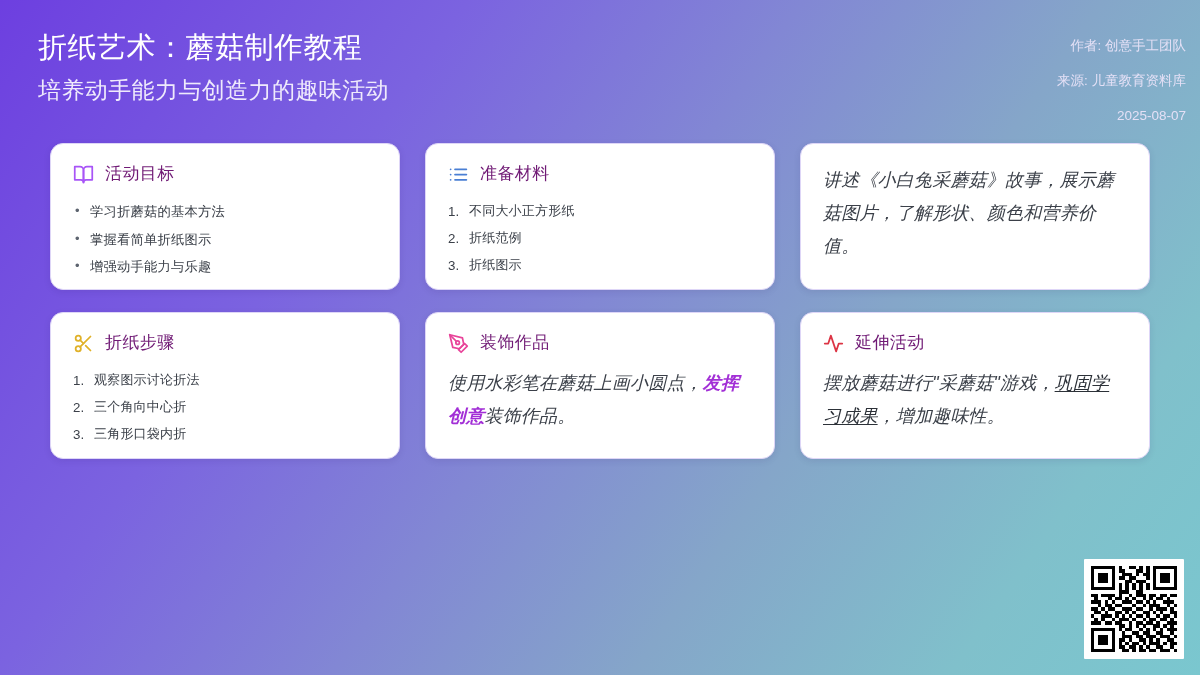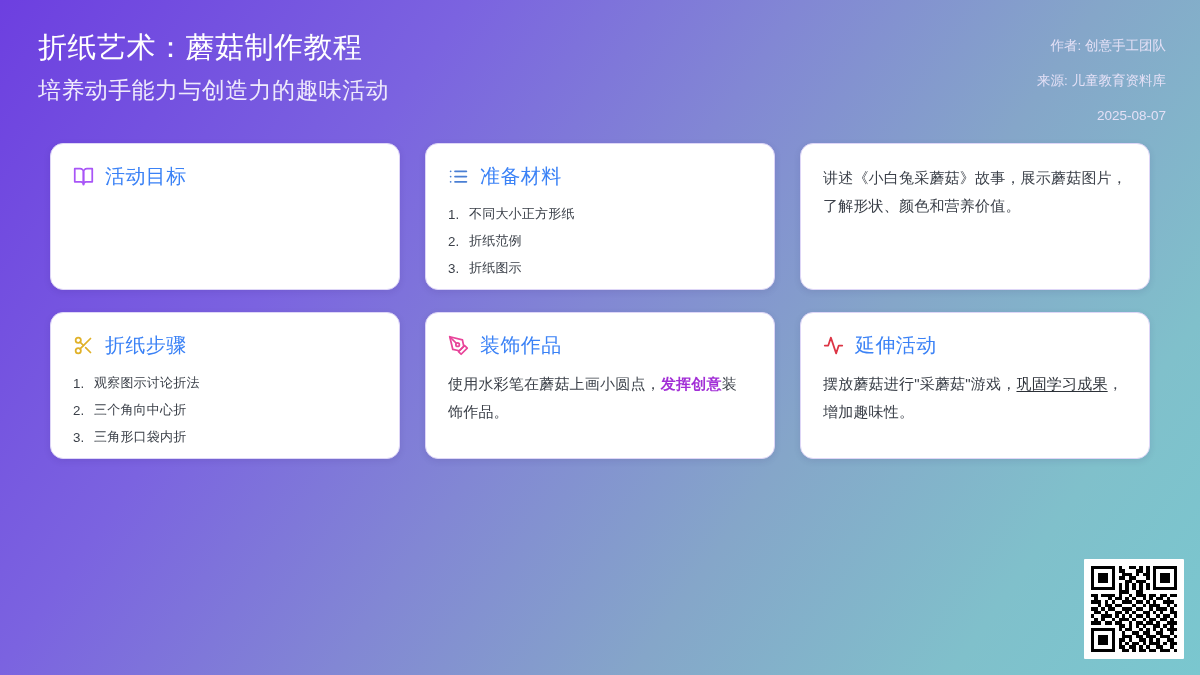--- a/index.html
+++ b/index.html
@@ -7,21 +7,21 @@
   body {
     font-family:"Liberation Sans","DejaVu Sans",sans-serif;
     background:linear-gradient(125deg,#6d3fe0 0%,#7b63e0 28%,#8287d4 48%,#85a6c9 66%,#80c0cb 85%,#7ac7cf 100%);
     overflow:hidden;
     position:relative;
   }
 
   
   .header {
     position:absolute; left:0; top:0; width:1200px; height:130px;
-    padding:28px 34px 0 38px;
+    padding:28px 14px 0 38px;
     display:flex; justify-content:space-between; align-items:flex-start;
   }
   .header-left { display:flex; flex-direction:column; }
   .title {
     font-size:29px; font-weight:400; color:#ffffff;
     letter-spacing:0.5px; line-height:1.32; white-space:nowrap;
   }
   .subtitle {
     font-size:23px; font-weight:400; color:#efeafc;
     letter-spacing:0.4px; line-height:1.5; margin-top:7px; white-space:nowrap;
@@ -50,21 +50,21 @@
     padding:20px 22px 16px 22px;
     box-shadow:0 2px 7px rgba(40,20,90,0.10);
     overflow:hidden;
     display:flex; flex-direction:column;
   }
   .card-head {
     display:flex; align-items:center; gap:11px; margin-bottom:13px;
   }
   .card-icon { width:21px; height:21px; flex:0 0 21px; display:block; }
   .card-title {
-    font-size:20px; font-weight:400; color:#3b82f6;
+    font-size:17px; font-weight:400; color:#701a75;
     letter-spacing:0.4px; line-height:1.2; white-space:nowrap;
   }
 
   ul.bullets { list-style:none; }
   ul.bullets li {
     position:relative; padding-left:17px;
     font-size:13.3px; color:#3b4049; line-height:2.07; letter-spacing:0.2px;
   }
   ul.bullets li::before {
     content:"•"; position:absolute; left:2px; top:0; color:#5d646f; font-size:13px;
@@ -74,21 +74,21 @@
   ol.numbers li {
     counter-increment:n; position:relative; padding-left:21px;
     font-size:13px; color:#3b4049; line-height:2.07; letter-spacing:0.2px;
   }
   ol.numbers li::before {
     content:counter(n) "."; position:absolute; left:0; top:0;
     color:#3b4049; font-size:13.3px;
   }
 
   p.para {
-    font-size:15px; color:#3b4049; line-height:1.84; letter-spacing:0.2px;
+    font-size:18px; color:#3b4049; line-height:1.84; letter-spacing:0.2px;font-style:italic;
   }
   .hl-strong { color:#a22fd6; font-weight:700; }
   .hl-underline { color:#2c3138; text-decoration:underline; text-underline-offset:2px; }
 
   
   .qr-wrap {
     position:absolute; left:1084px; top:559px;
     width:100px; height:100px; background:#ffffff;
     padding:7px; border-radius:1px;
   }
@@ -111,20 +111,25 @@
 
 <div class="grid" id="card-grid">
     <div class="card">
       <div class="card-head">
         <span class="card-icon"><svg xmlns="http://www.w3.org/2000/svg" viewBox="0 0 24 24" fill="none" stroke="#a855f7" stroke-width="2" stroke-linecap="round" stroke-linejoin="round">
             <path d="M2 3h6a4 4 0 0 1 4 4v14a3 3 0 0 0-3-3H2z"></path>
             <path d="M22 3h-6a4 4 0 0 0-4 4v14a3 3 0 0 1 3-3h7z"></path>
           </svg></span>
         <span class="card-title">活动目标</span>
       </div>
+      <ul class="bullets">
+        <li>学习折蘑菇的基本方法</li>
+        <li>掌握看简单折纸图示</li>
+        <li>增强动手能力与乐趣</li>
+      </ul>
     </div>
     <div class="card">
       <div class="card-head">
         <span class="card-icon"><svg xmlns="http://www.w3.org/2000/svg" viewBox="0 0 24 24" fill="none" stroke="#4a7fd4" stroke-width="2" stroke-linecap="round" stroke-linejoin="round">
             <line x1="8" y1="6" x2="21" y2="6"></line>
             <line x1="8" y1="12" x2="21" y2="12"></line>
             <line x1="8" y1="18" x2="21" y2="18"></line>
             <line x1="3" y1="6" x2="3.01" y2="6"></line>
             <line x1="3" y1="12" x2="3.01" y2="12"></line>
             <line x1="3" y1="18" x2="3.01" y2="18"></line>

